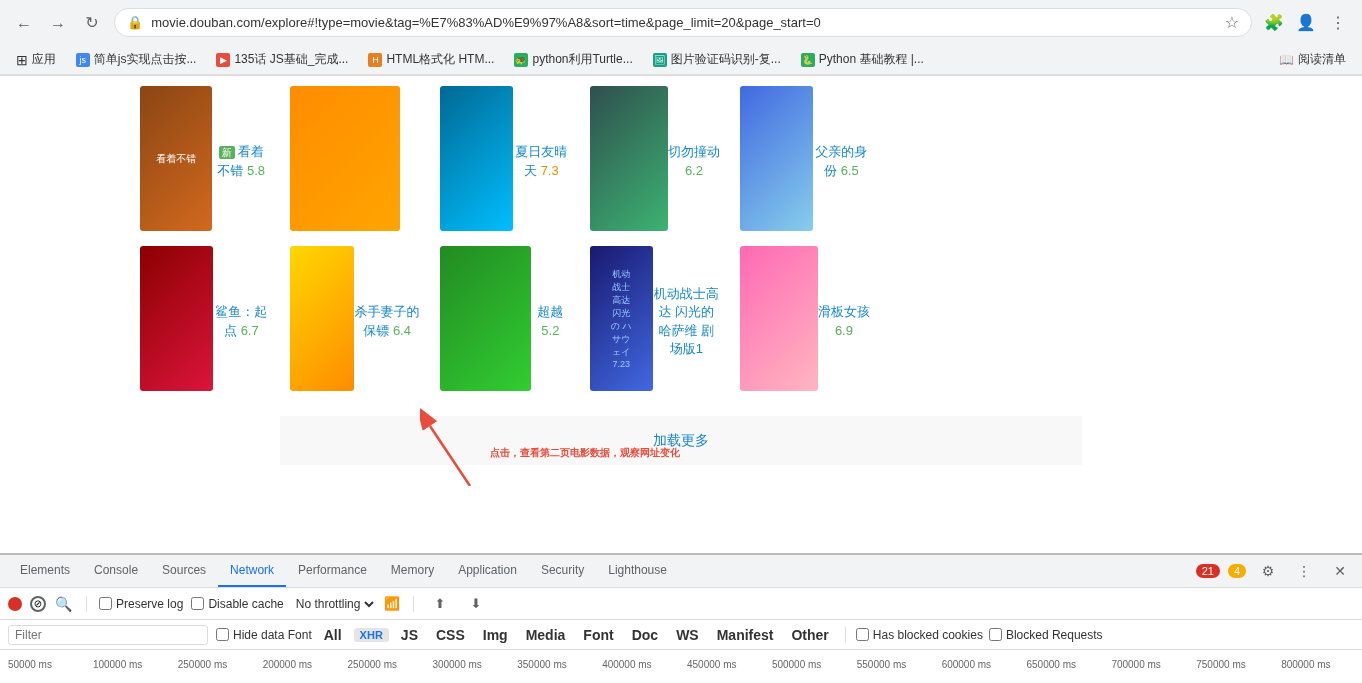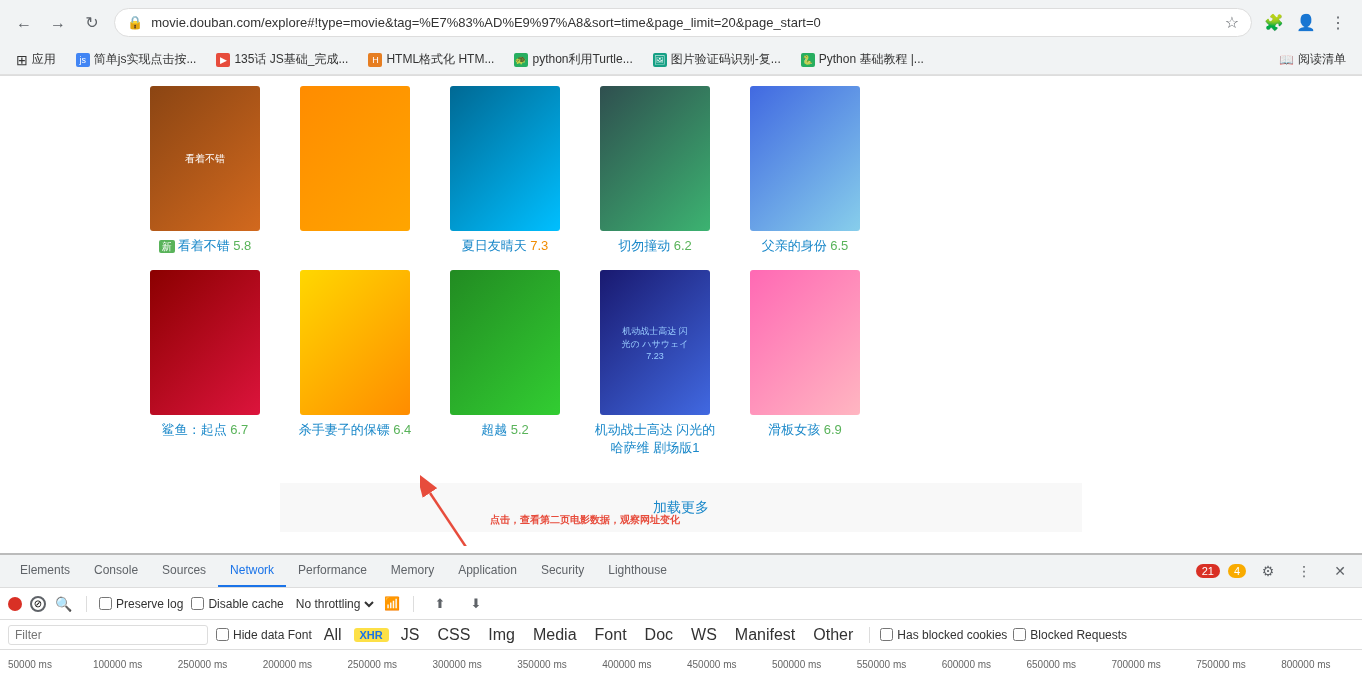--- a/index.html
+++ b/index.html
@@ -16,21 +16,21 @@
     .nav-actions { display: flex; gap: 4px; align-items: center; }
 
     .bookmarks-bar { display: flex; align-items: center; padding: 4px 10px; gap: 8px; border-bottom: 1px solid #e0e0e0; background: #f1f3f4; }
     .bookmark-item { font-size: 12px; color: #333; display: flex; align-items: center; gap: 4px; padding: 2px 6px; border-radius: 4px; cursor: pointer; white-space: nowrap; }
     .bookmark-favicon { width: 14px; height: 14px; background: #4285f4; border-radius: 2px; font-size: 9px; color: white; display: flex; align-items: center; justify-content: center; }
 
     
     .page-content { height: 470px; overflow: hidden; background: #fff; }
     .movie-grid-section { padding: 10px 140px; }
     .movie-row { display: flex; gap: 20px; margin-bottom: 15px; }
-    .movie-item { display: flex; flex-direction: column; align-items: center; width: 130px; }
+    .movie-item { display: flex; flex-direction: row; align-items: center; width: 130px; }
     .movie-poster { width: 110px; height: 145px; background: #ccc; border-radius: 3px; overflow: hidden; display: flex; align-items: center; justify-content: center; font-size: 11px; color: #fff; position: relative; }
     .movie-title { font-size: 13px; color: #1a88c9; text-align: center; margin-top: 6px; cursor: pointer; line-height: 1.4; }
     .rating-green { color: #59b35a; font-size: 13px; }
     .rating-orange { color: #f08c00; font-size: 13px; }
     .new-badge { background: #59b35a; color: white; font-size: 10px; padding: 1px 3px; border-radius: 2px; margin-right: 3px; }
 
     
     .load-more-section { text-align: center; background: #f8f8f8; margin: 0 140px; padding: 15px; }
     .load-more-btn { color: #1a88c9; font-size: 14px; text-decoration: none; cursor: pointer; }
 
@@ -48,22 +48,22 @@
     .toolbar-icon-btn.stop { background: #d93025; }
     .toolbar-icon-btn.circle { background: none; border: 2px solid #5f6368; border-radius: 50%; }
     .toolbar-icon-btn.filter { background: none; border: none; color: #5f6368; font-size: 14px; }
     .checkbox-label { display: flex; align-items: center; gap: 4px; font-size: 12px; color: #333; }
     .throttle-select { font-size: 12px; border: none; background: none; color: #333; cursor: pointer; }
     .toolbar-separator { width: 1px; height: 16px; background: #ddd; margin: 0 4px; }
 
     .devtools-filter-bar { display: flex; align-items: center; padding: 3px 8px; border-bottom: 1px solid #ddd; gap: 8px; height: 30px; }
     .filter-input { flex: 0 0 200px; height: 20px; border: 1px solid #ddd; border-radius: 3px; font-size: 12px; padding: 0 6px; }
     .filter-options { display: flex; align-items: center; gap: 6px; font-size: 12px; color: #333; }
-    .type-btn { font-size: 11px; padding: 1px 6px; border-radius: 3px; cursor: pointer; border: none; background: #fde047; color: #1a73e8; font-weight: bold; }
-    .type-btn-plain { font-size: 16px; padding: 1px 6px; border-radius: 3px; cursor: pointer; border: none; background: none; color: #333; }
+    .type-btn { font-size: 11px; padding: 1px 6px; border-radius: 3px; cursor: pointer; border: none; background: #e5e5e5; color: #1a73e8; font-weight: bold; }
+    .type-btn-plain { font-size: 14px; padding: 1px 6px; border-radius: 3px; cursor: pointer; border: none; background: none; color: #333; font-weight: bold; }
 
     .devtools-timeline { display: flex; align-items: center; padding: 4px 8px; background: #fff; overflow: hidden; height: 28px; }
     .timeline-labels { display: flex; gap: 12px; font-size: 11px; color: #666; flex: 1; }
     .timeline-label { flex: 1; text-align: left; font-size: 10px; }
 
     
     .poster-1 { background: linear-gradient(135deg, #8B4513, #D2691E); }
     .poster-2 { background: linear-gradient(135deg, #FF8C00, #FFA500); }
     .poster-3 { background: linear-gradient(135deg, #006994, #00BFFF); }
     .poster-4 { background: linear-gradient(135deg, #2F4F4F, #3CB371); }

